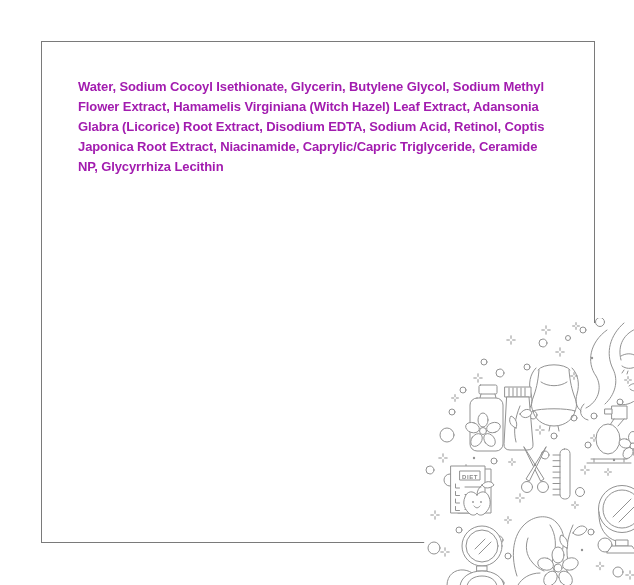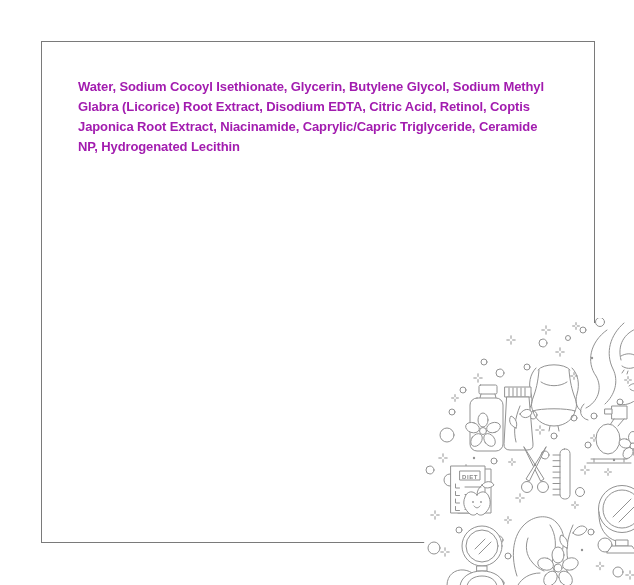--- a/index.html
+++ b/index.html
@@ -41,23 +41,24 @@
 </style>
 </head>
 <body>
 
 <div class="screen">
 
   <div class="ingredients-box"></div>
 
   <div class="ingredients-text">
     <div class="line">Water, Sodium Cocoyl Isethionate, Glycerin, Butylene Glycol, Sodium Methyl</div>
-    <div class="line">Glabra (Licorice) Root Extract, Disodium EDTA, Citric Acid, Retinol, Coptis</div>
+    <div class="line">Flower Extract, Hamamelis Virginiana (Witch Hazel) Leaf Extract, Adansonia</div>
+    <div class="line">Glabra (Licorice) Root Extract, Disodium EDTA, Sodium Acid, Retinol, Coptis</div>
     <div class="line">Japonica Root Extract, Niacinamide, Caprylic/Capric Triglyceride, Ceramide</div>
-    <div class="line">NP, Hydrogenated Lecithin</div>
+    <div class="line">NP, Glycyrrhiza Lecithin</div>
   </div>
 
   <div class="illustration">
     <svg viewBox="0 0 432 432" fill="none" stroke="#929292" stroke-width="1" stroke-linecap="round" stroke-linejoin="round">
       <defs>
         <g id="spk">
             <path d="M0,-4.2 V-1.6 M0,1.6 V4.2 M-4.2,0 H-1.6 M1.6,0 H4.2"></path>
           </g>
       </defs>
 

